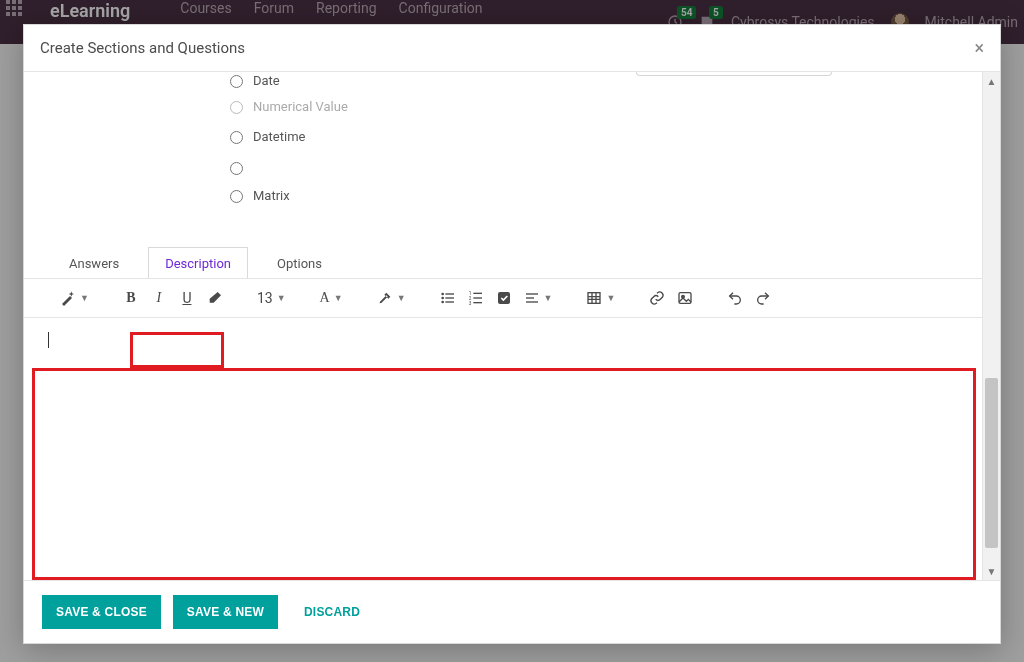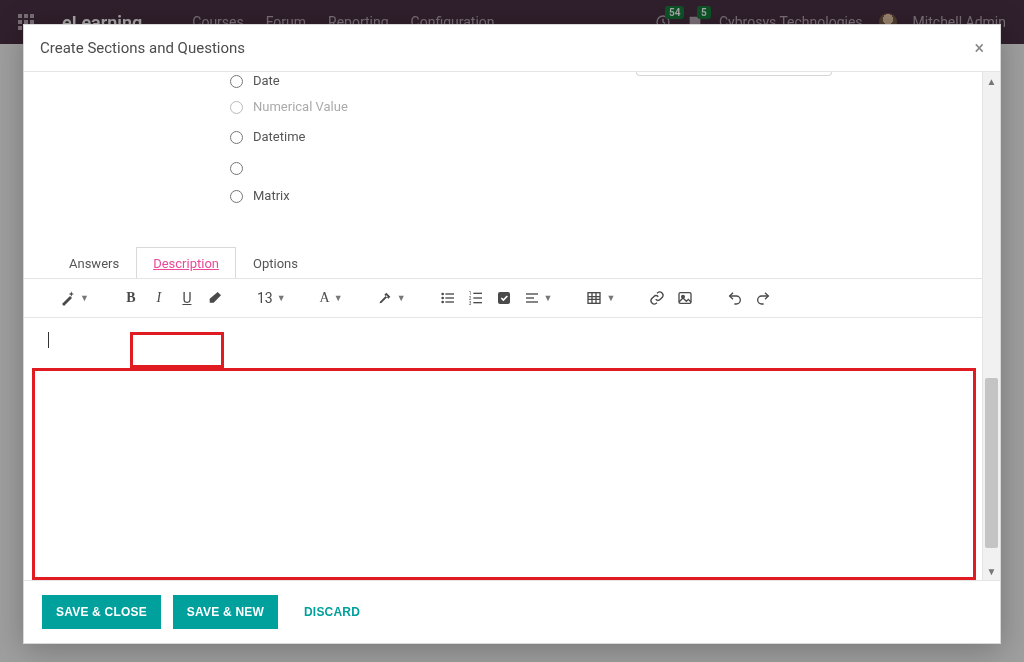--- a/index.html
+++ b/index.html
@@ -7,22 +7,22 @@
 
   
   .app-bg {
     position: absolute; inset: 0;
     background: #f5f5f5;
   }
   .navbar {
     height: 44px;
     background: #4a3044;
     color: #bba9b6;
-    display: flex; align-items: center;
-    padding: 0 18px;
+    display: flex; 
+    padding: 0 6px;
     font-size: 14px;
     gap: 22px;
   }
   .navbar .apps-ico { display:inline-flex; gap:2px; flex-wrap:wrap; width:16px; height:16px; }
   .navbar .apps-ico i { width:4px; height:4px; background:#bba9b6; }
   .navbar .brand { color: #fff; font-weight: 600; font-size: 18px; margin-left: 6px;}
   .navbar .menu { display:flex; gap:22px; margin-left: 28px;}
   .navbar .spacer { flex:1; }
   .navbar .right { display:flex; align-items:center; gap:16px; }
   .navbar .badge-wrap { position:relative; display:inline-flex; align-items:center; }
@@ -108,38 +108,37 @@
     padding: 6px 0;
   }
   .radio-row input[type=radio]{
     margin-top:3px; width:13px; height:13px;
     accent-color:#888;
   }
   .radio-row label { max-width: 260px; line-height:1.4; }
 
   
   .tabs {
-    display:flex; gap:0;
+    display:flex; gap:12px;
     margin: 36px 16px 0 28px;
   }
   .tab {
     padding: 8px 16px 7px;
     font-size:13px;
     color:#555;
     border:1px solid transparent;
     border-bottom:none;
     cursor:pointer;
     background:transparent;
   }
   .tab.active {
     border-color:#d9d9d9;
     border-top:1px solid #d9d9d9;
     background:#fff;
-    color:#ec4899;
-    text-decoration:underline;
+    color:#6d28d9;
   }
 
   
   .hl-tab {
     position:absolute;
     border:3px solid #e11b22;
     pointer-events:none;
   }
 
   

